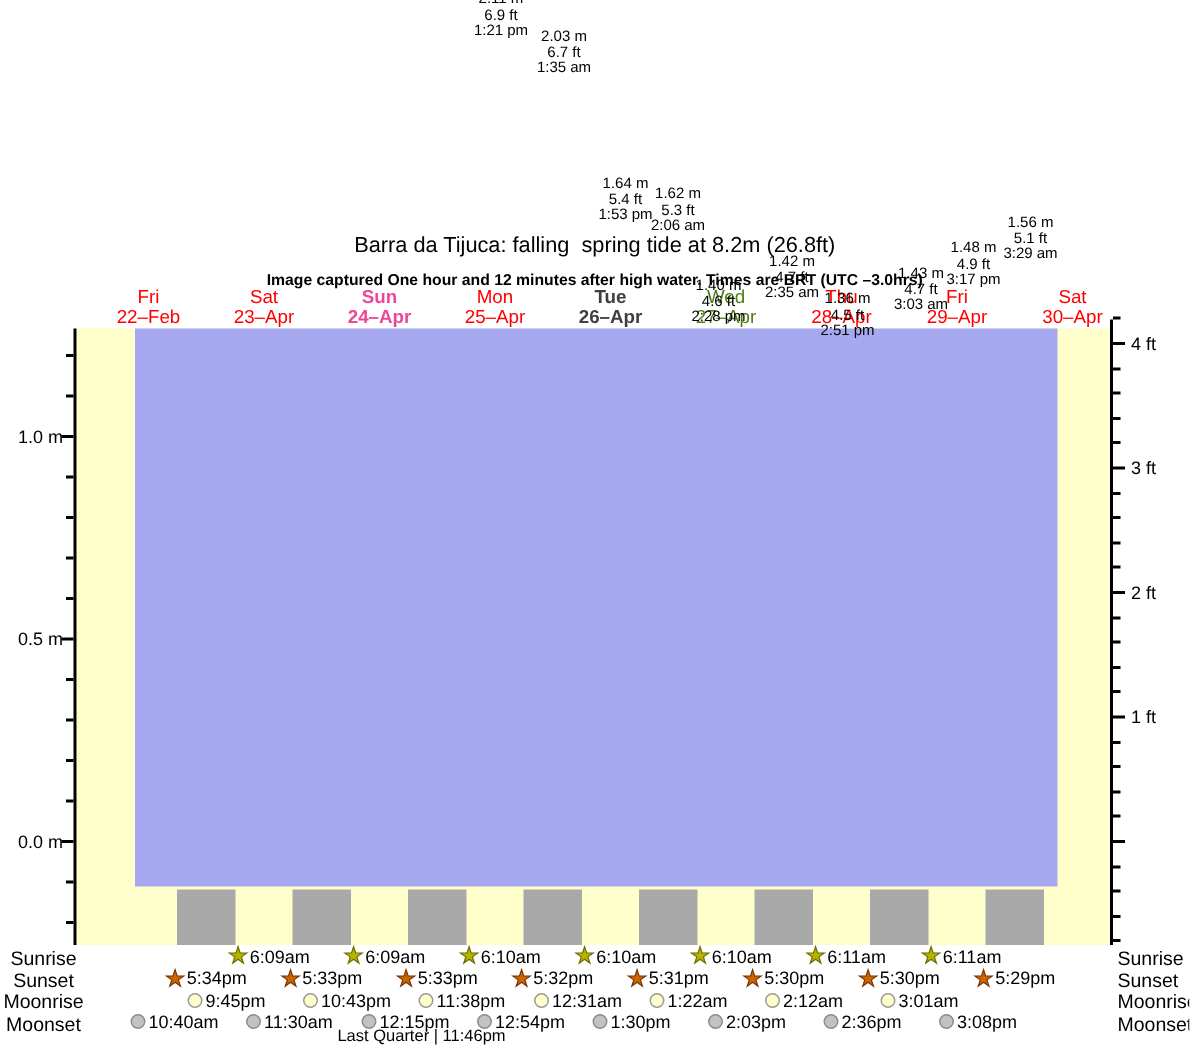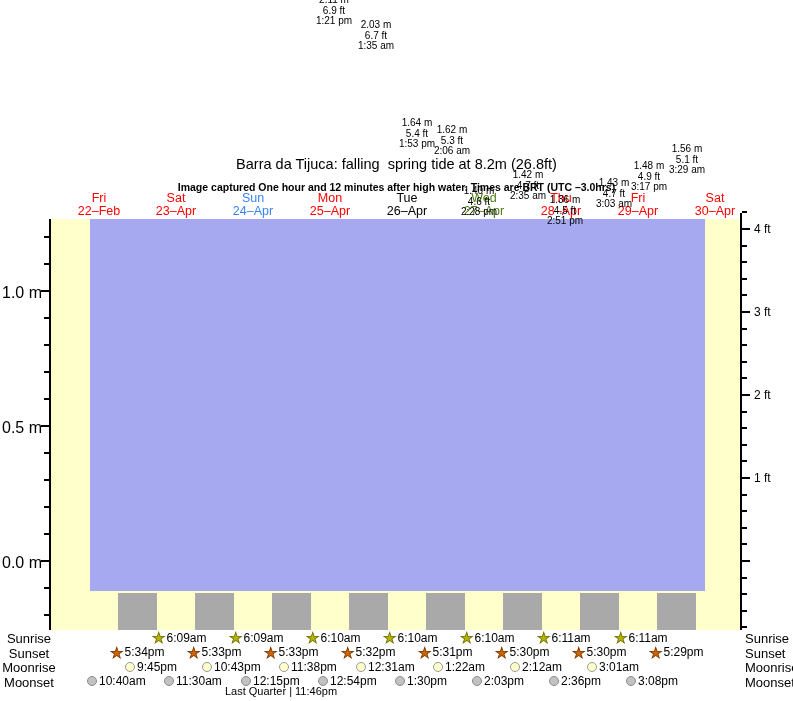--- a/index.html
+++ b/index.html
@@ -9,21 +9,21 @@
          font-size:14.5px;white-space:pre;}
   .subtitle{position:absolute;left:0;top:181px;width:793px;text-align:center;
          font-size:10.5px;font-weight:bold;white-space:pre;}
   .ann{position:absolute;transform:translateX(-50%);text-align:center;
        font-size:10px;line-height:10.5px;white-space:nowrap;}
   .day{position:absolute;transform:translateX(-50%);text-align:center;
        font-size:12.5px;line-height:12.5px;white-space:nowrap;}
   .rect{position:absolute;}
   .tick{position:absolute;background:#000;height:2px;}
   .axis-line{position:absolute;background:#000;width:2px;}
-  .yl{position:absolute;left:0;width:42px;text-align:right;font-size:16px;}
+  .yl{position:absolute;left:0;width:42px;text-align:right;font-size:12px;}
   .yr{position:absolute;left:754px;font-size:12px;white-space:nowrap;}
   .rowlab-l{position:absolute;left:0;width:58px;text-align:center;font-size:13px;}
   .rowlab-r{position:absolute;left:745px;font-size:13px;white-space:nowrap;}
   .entry{position:absolute;display:flex;align-items:center;white-space:nowrap;height:15px;}
   .entry .t{font-size:12px;}
   .star{font-size:15px;line-height:15px;margin-right:1px;}
   .circ{width:10px;height:10px;border-radius:50%;margin-right:2px;box-sizing:border-box;}
   .moonphase{position:absolute;left:281px;top:685px;transform:translateX(-50%);
              font-size:11px;white-space:nowrap;}
 </style>
@@ -105,29 +105,29 @@
 
   <div id="days">
       <div class="day" style="left: 99px; top: 192px; color: rgb(255, 0, 0);">
         <div>Fri</div>
         <div>22–Feb</div>
       </div>
       <div class="day" style="left: 176px; top: 192px; color: rgb(255, 0, 0);">
         <div>Sat</div>
         <div>23–Apr</div>
       </div>
-      <div class="day" style="left: 253px; top: 192px; color: #3b82f6;">
+      <div class="day" style="left: 253px; top: 192px; color: #ec4899; font-weight: bold;">
         <div>Sun</div>
         <div>24–Apr</div>
       </div>
       <div class="day" style="left: 330px; top: 192px; color: rgb(255, 0, 0);">
         <div>Mon</div>
         <div>25–Apr</div>
       </div>
-      <div class="day" style="left: 407px; top: 192px; color: #000000;">
+      <div class="day" style="left: 407px; top: 192px; color: #404040; font-weight: bold;">
         <div>Tue</div>
         <div>26–Apr</div>
       </div>
       <div class="day" style="left: 484px; top: 192px; color: #4d7c0f;">
         <div>Wed</div>
         <div>27–Apr</div>
       </div>
       <div class="day" style="left: 561px; top: 192px; color: rgb(255, 0, 0);">
         <div>Thu</div>
         <div>28–Apr</div>

